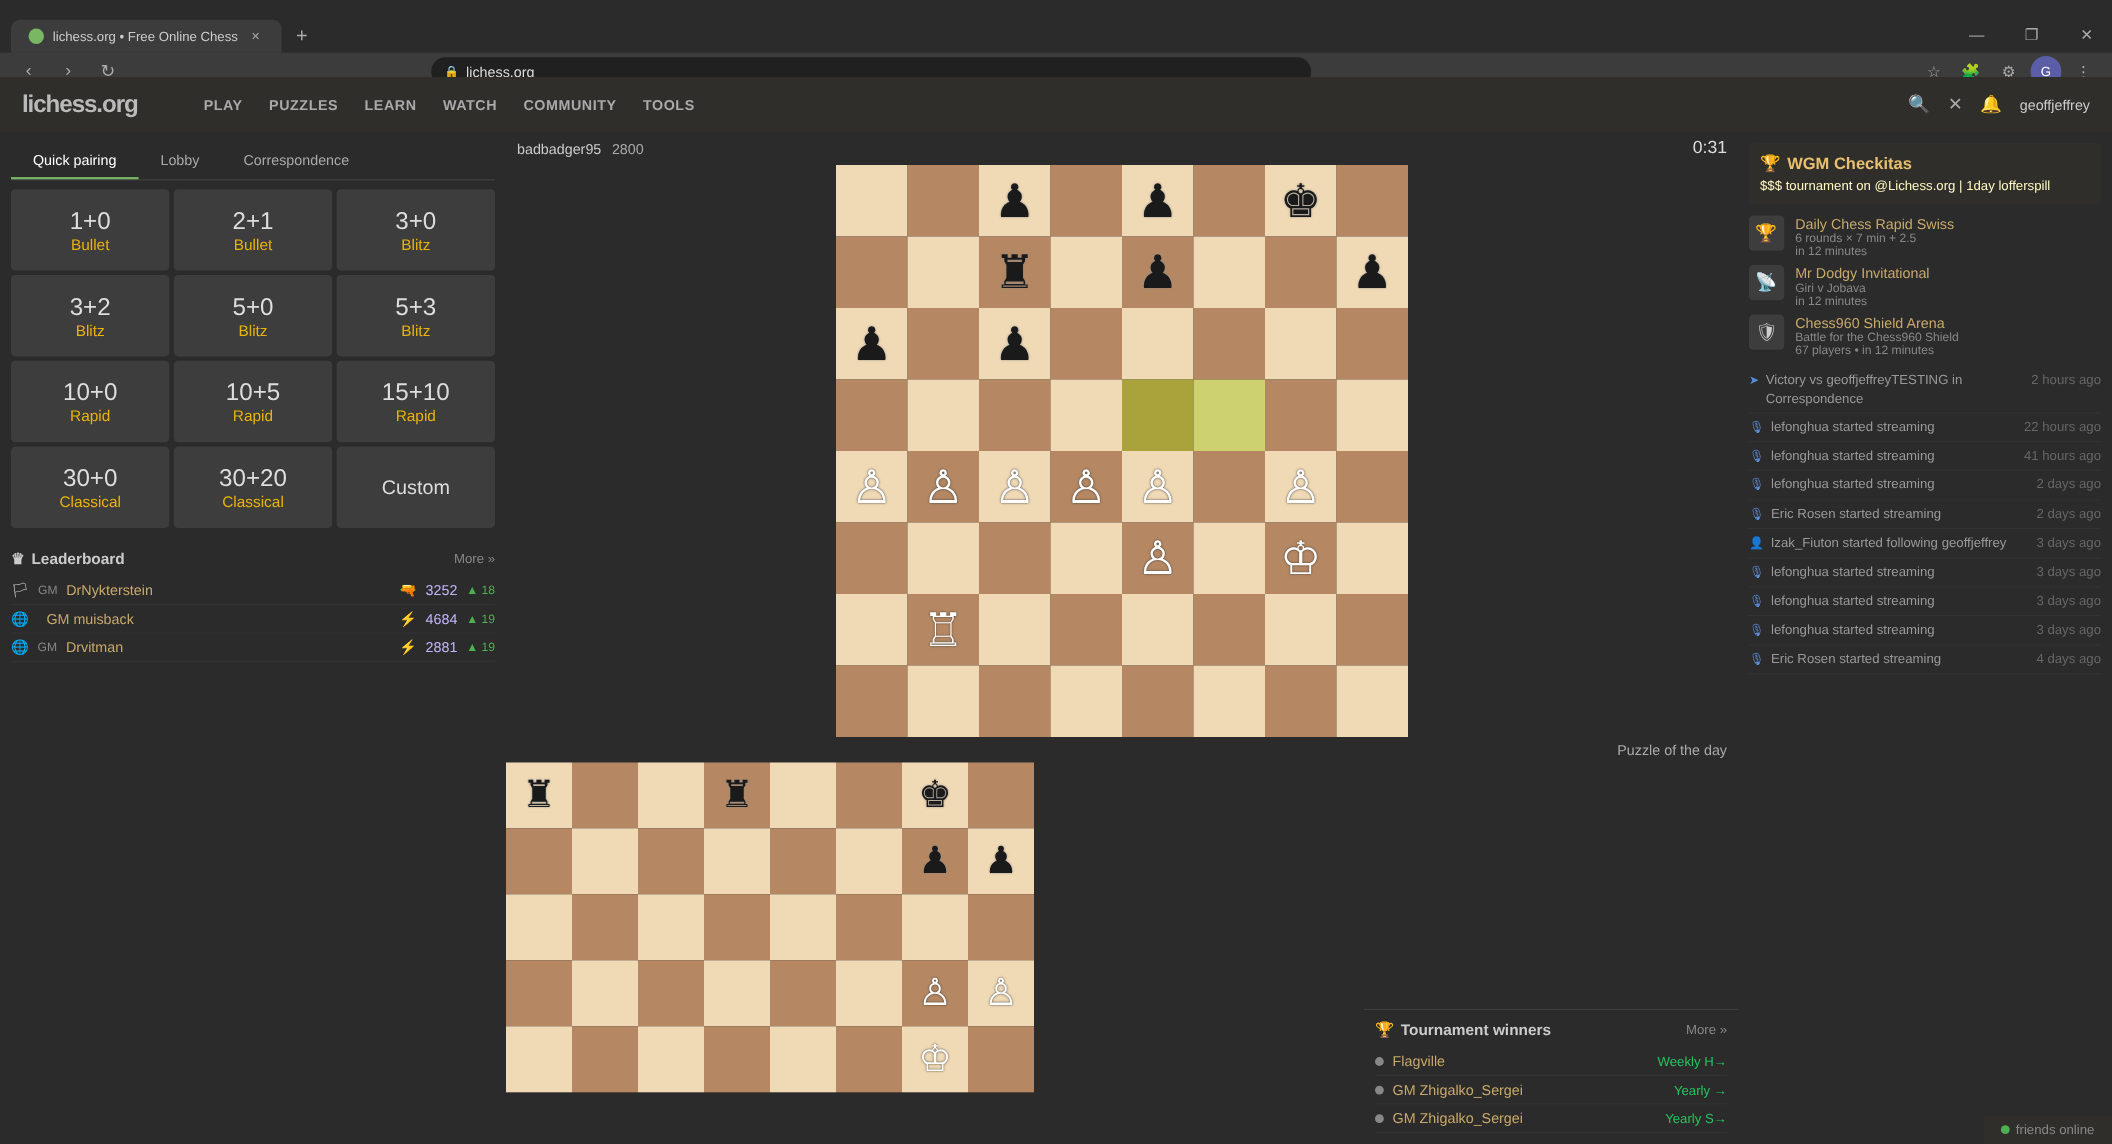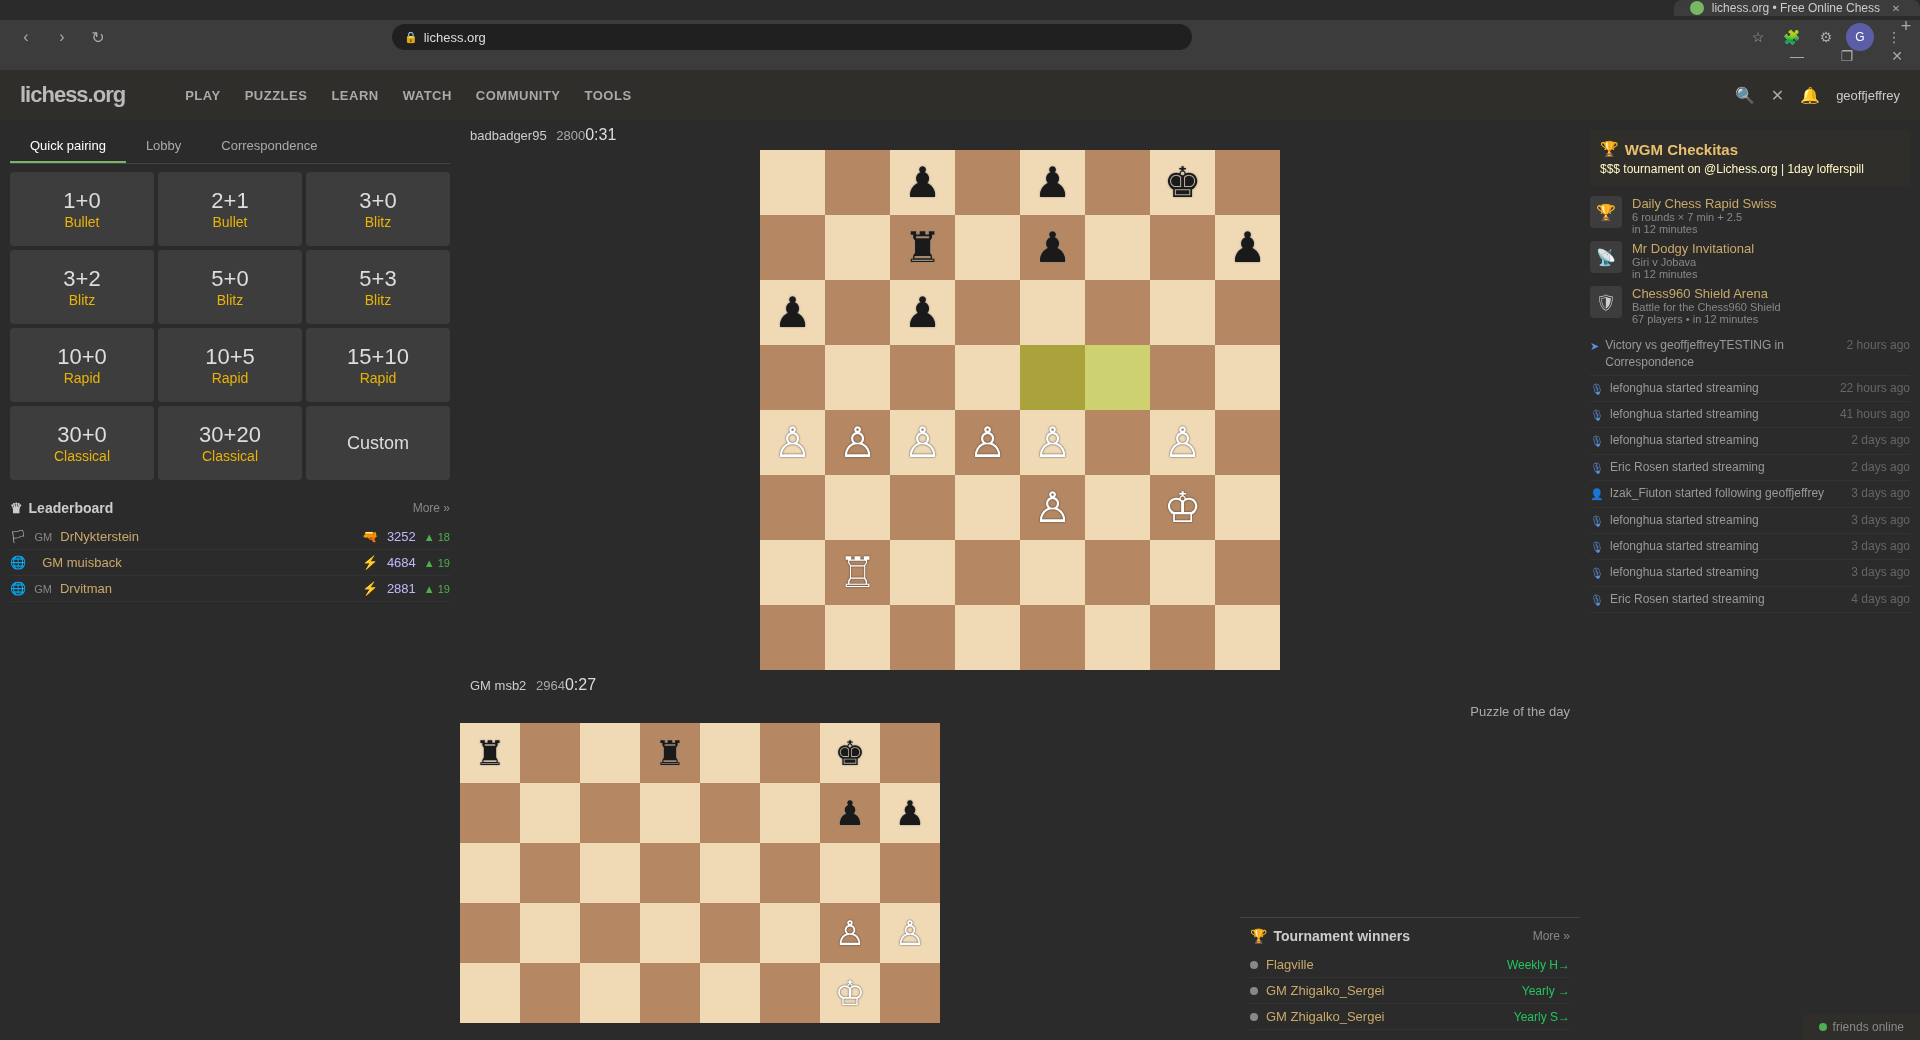--- a/index.html
+++ b/index.html
@@ -1,20 +1,20 @@
 <!DOCTYPE html>
 <html><head>
   <meta charset="utf-8">
   <style>
     * { margin: 0; padding: 0; box-sizing: border-box; }
     body { background: #2b2b2b; color: #ccc; font-family: 'Segoe UI', Arial, sans-serif; font-size: 13px; width: 1920px; height: 1040px; overflow: hidden; }
 
     
     .browser-chrome { background: #3c3c3c; height: 70px; }
-    .tab-bar { background: #2b2b2b; height: 20px; display: flex; align-items: flex-end; padding-left: 10px; flex-direction: column; }
+    .tab-bar { background: #2b2b2b; height: 48px; display: flex; align-items: flex-end; padding-left: 10px; }
     .tab { background: #3c3c3c; border-radius: 8px 8px 0 0; padding: 0 16px; height: 30px; display: flex; align-items: center; gap: 8px; font-size: 12px; color: #ccc; }
     .tab .favicon { width: 14px; height: 14px; background: #888; border-radius: 50%; }
     .tab-close { width: 16px; height: 16px; display: flex; align-items: center; justify-content: center; border-radius: 50%; font-size: 10px; color: #aaa; cursor: pointer; }
     .tab-add { width: 28px; height: 28px; display: flex; align-items: center; justify-content: center; font-size: 18px; color: #aaa; cursor: pointer; margin-left: 4px; margin-bottom: 2px; }
 
     .address-bar { background: #3c3c3c; height: 34px; display: flex; align-items: center; padding: 0 12px; gap: 8px; }
     .nav-btn { width: 28px; height: 28px; display: flex; align-items: center; justify-content: center; border-radius: 50%; color: #aaa; font-size: 16px; cursor: pointer; }
     .url-bar { flex: 1; background: #202020; border-radius: 20px; height: 26px; display: flex; align-items: center; padding: 0 12px; gap: 6px; font-size: 13px; color: #ddd; max-width: 800px; margin: 0 auto; }
     .url-lock { color: #4CAF50; font-size: 11px; }
     .browser-actions { display: flex; align-items: center; gap: 6px; margin-left: auto; }
@@ -40,21 +40,21 @@
     .pairing-tab.active { color: #fff; border-bottom: 2px solid #79b765; }
 
     .time-controls { display: grid; grid-template-columns: 1fr 1fr 1fr; gap: 4px; }
     .time-cell { background: #3d3d3d; border-radius: 4px; padding: 16px 8px; text-align: center; cursor: pointer; transition: background 0.15s; }
     .time-cell .time { font-size: 22px; color: #ddd; font-weight: 400; }
     .time-cell .mode { font-size: 14px; color: #eab308; margin-top: 0; }
     .time-cell.custom { grid-column: 3; background: #3d3d3d; display: flex; align-items: center; justify-content: center; }
 
     
     .center-panel { flex: 1; display: flex; flex-direction: column; }
-    .player-info { background: #2b2b2b; padding: 6px 10px; display: flex; justify-content: flex-start; align-items: center; }
+    .player-info { background: #2b2b2b; padding: 6px 10px; display: flex; justify-content: space-between; align-items: center; }
     .player-rating { color: #aaa; margin-left: 6px; }
     .game-timer { color: #ddd; font-size: 16px; }
 
     .chess-board { width: 520px; height: 520px; display: grid; grid-template-columns: repeat(8, 65px); grid-template-rows: repeat(8, 65px); }
     .chess-board-wrap { background: #2b2b2b; padding: 0; display: flex; justify-content: center; }
     .sq { width: 65px; height: 65px; display: flex; align-items: center; justify-content: center; font-size: 44px; }
     .sq.light { background: #f0d9b5; }
     .sq.dark { background: #b58863; }
     .sq.highlight { background: #cdd16f; }
     .sq.highlight-dark { background: #aaa23a; }
@@ -354,27 +354,20 @@
             <div class="sq dark"></div>
             <div class="sq light"></div>
             <div class="sq dark"></div>
             <div class="sq light"></div>
             <div class="sq dark"></div>
             <div class="sq light"></div>
             <div class="sq dark"></div>
             <div class="sq light"></div>
           </div>
       </div>
-      <div class="player-info">
-        <div>
-          <span>GM msb2</span>
-          <span class="player-rating">2964</span>
-        </div>
-        <div class="game-timer">0:27</div>
-      </div>
 
       <div class="puzzle-label">Puzzle of the day</div>
       <div id="mini-board-wrap" style="flex:1; background:#2b2b2b; overflow:hidden;">
         <div class="mini-board" id="mini-board" style="display: grid; grid-template-columns: repeat(8, 60px); grid-template-rows: repeat(5, 60px); width: 480px;">
             <div class="mini-sq light">
               <span style="font-size: 34px; line-height: 1; user-select: none; color: rgb(26, 26, 26); text-shadow: rgb(136, 136, 136) 0px 0px 2px;">♜</span>
             </div>
             <div class="mini-sq dark"></div>
             <div class="mini-sq light"></div>
             <div class="mini-sq dark">

